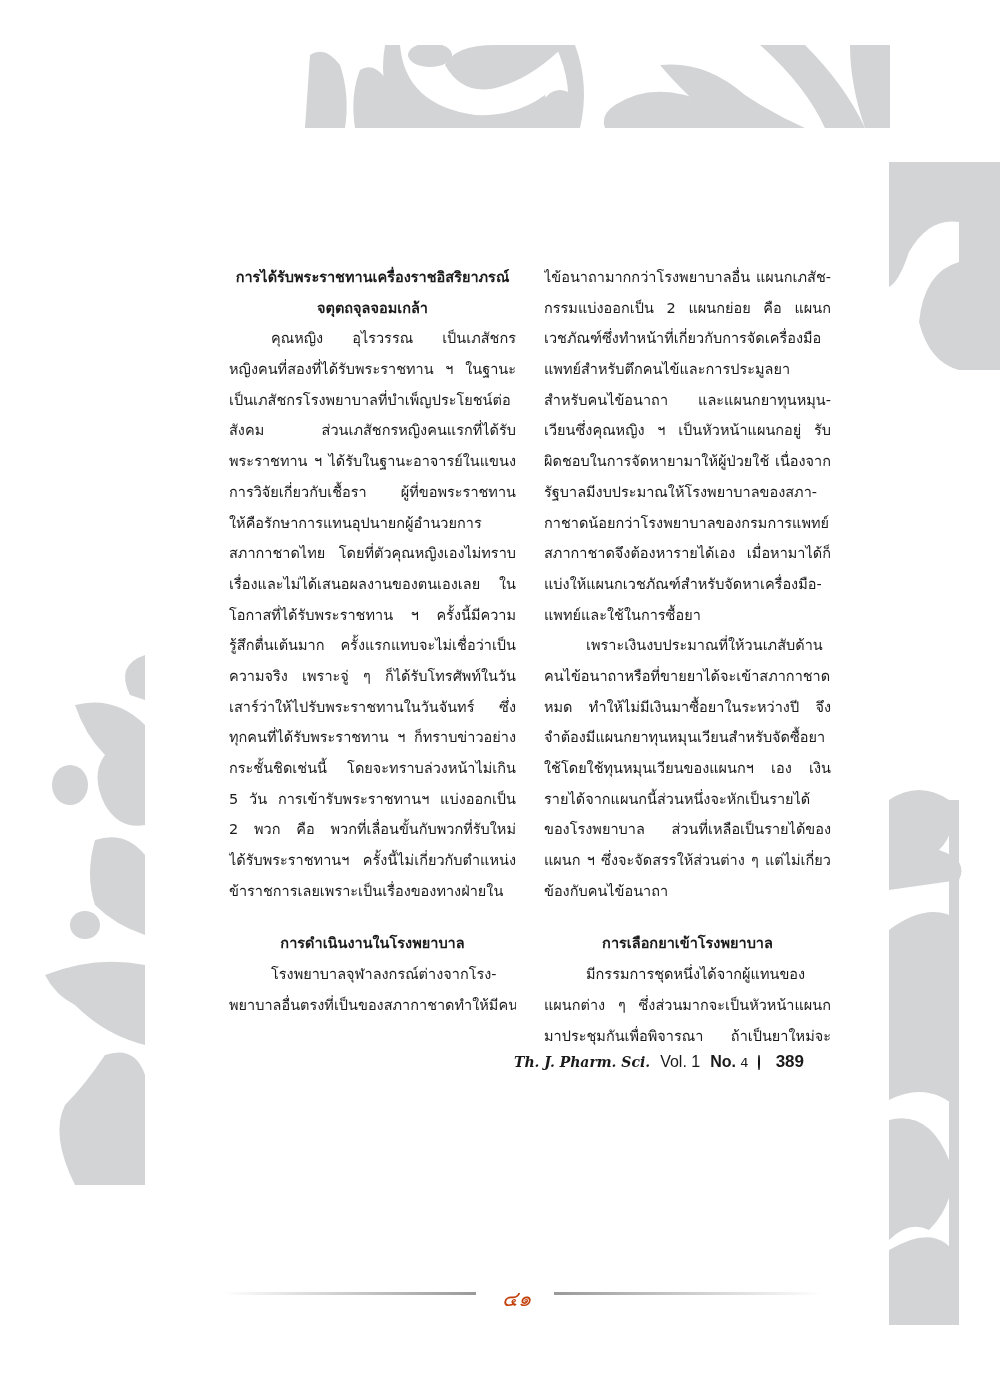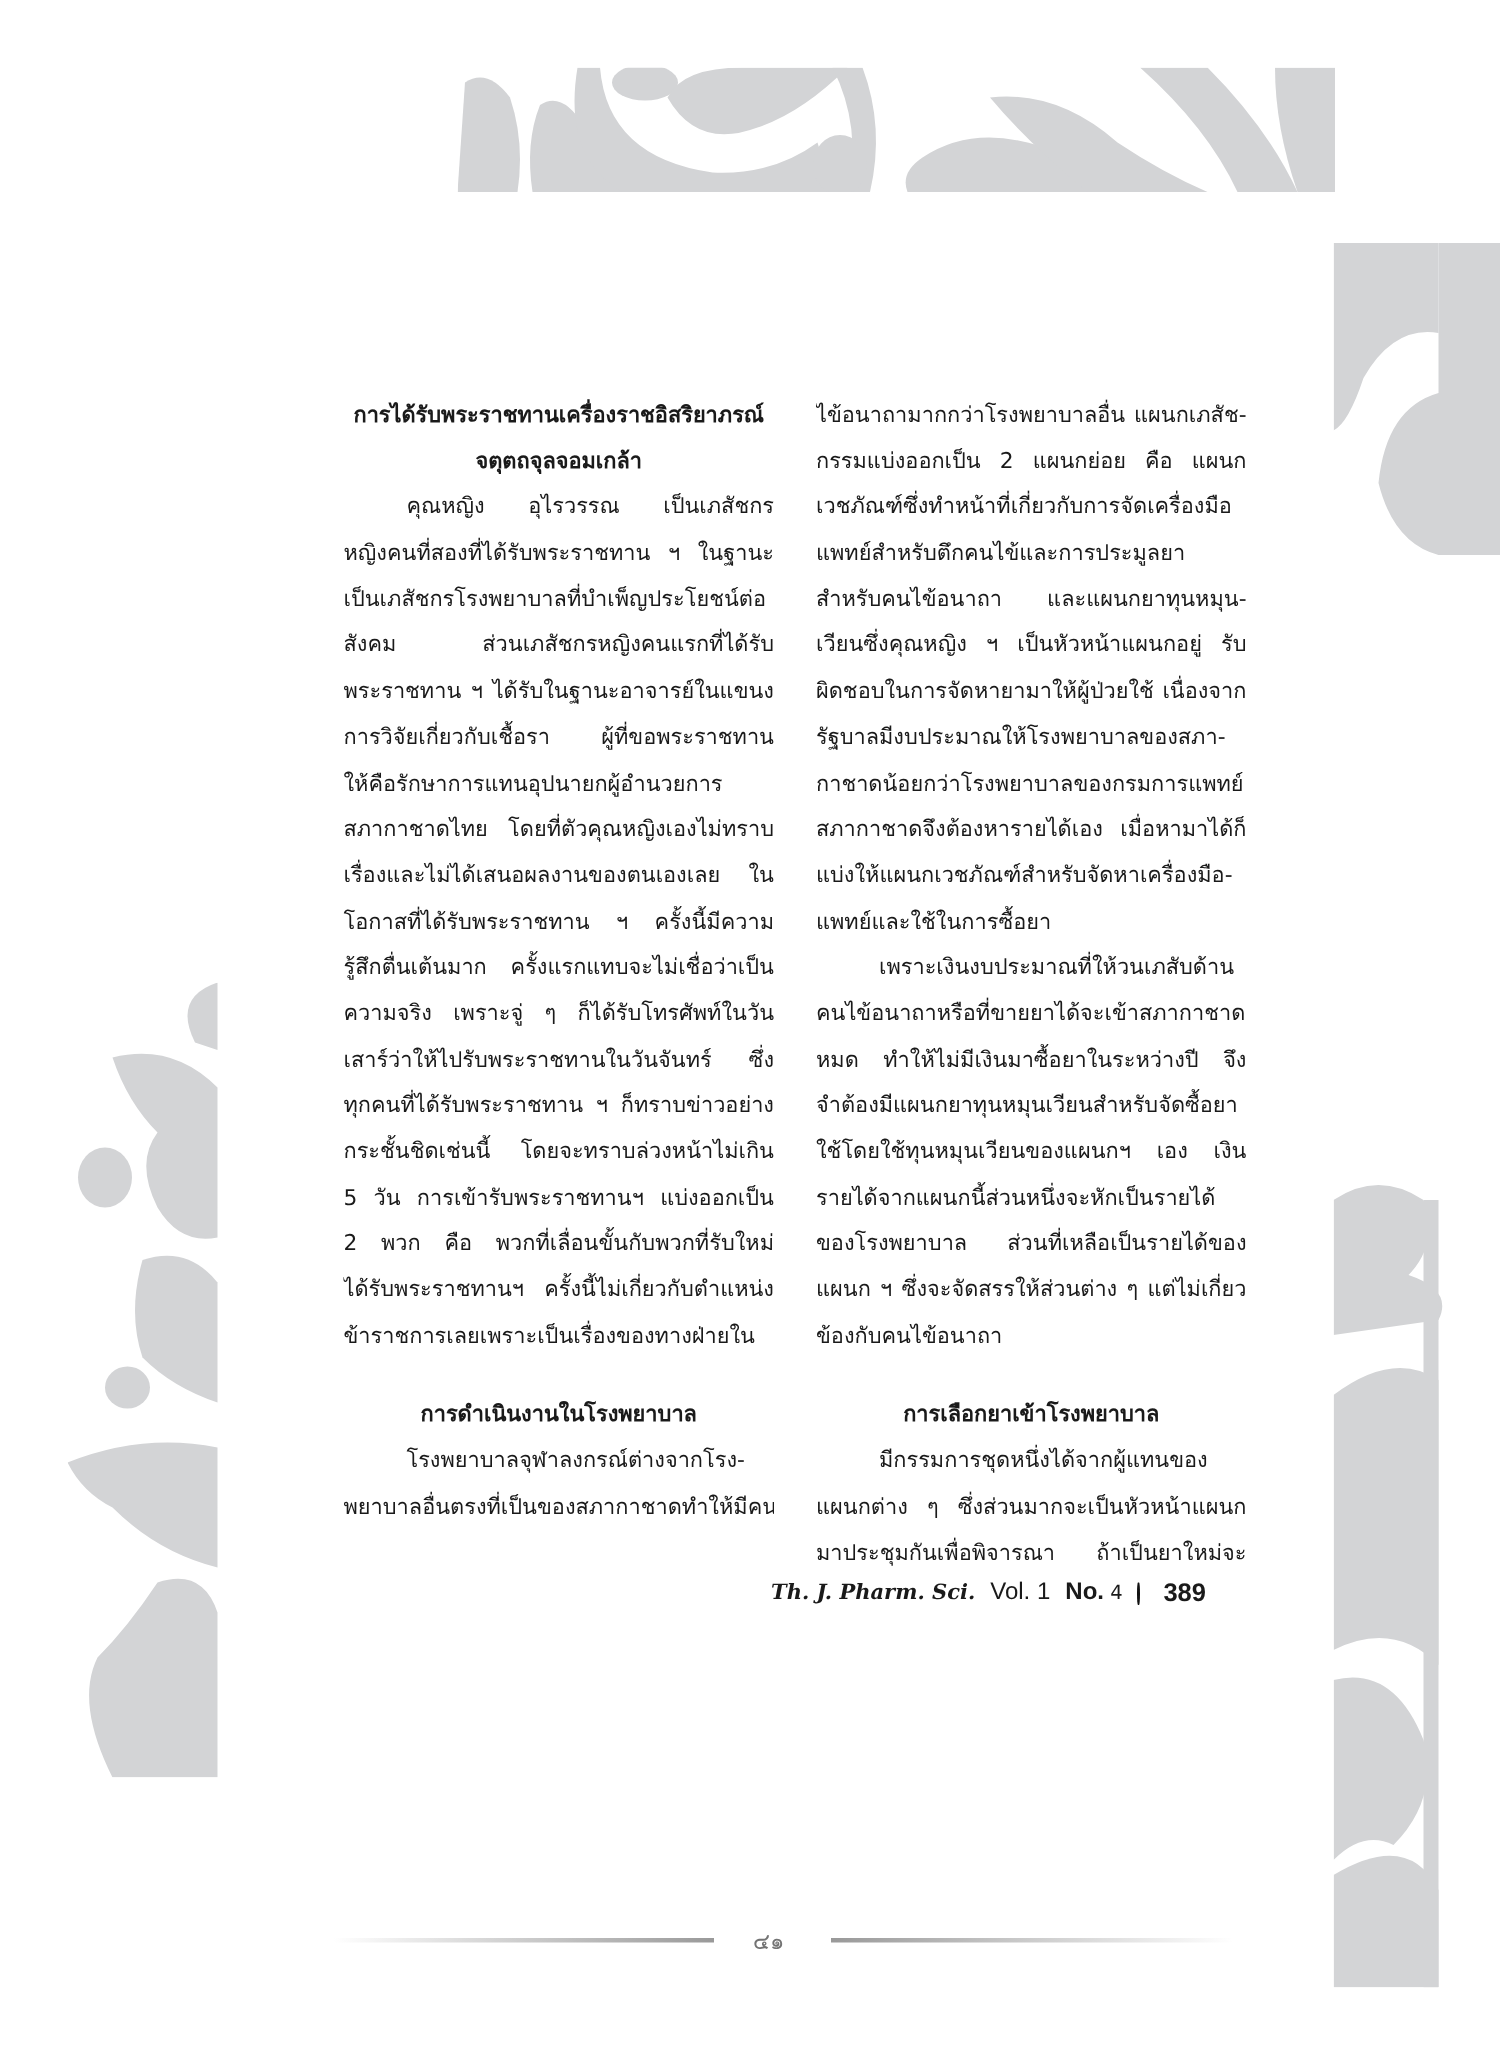--- a/index.html
+++ b/index.html
@@ -35,21 +35,21 @@
     #journal-name { font-family: "DejaVu Serif", serif; font-style: italic; font-weight: bold; font-size: 14px; }
     #vol { font-family: "Liberation Sans", sans-serif; font-size: 16px; }
     #no-label { font-family: "Liberation Sans", sans-serif; font-weight: bold; font-size: 16px; }
     #dot { width: 15px; height: 15px; border-radius: 50%; background: #111; display: inline-block; }
     #page-num-journal { font-family: "Liberation Sans", sans-serif; font-weight: bold; font-size: 17px; margin-left: 6px; }
 
     #page-footer { position: absolute; left: 222px; top: 1282px; width: 600px; height: 30px; }
     .rule { position: absolute; top: 10px; height: 3px; }
     #rule-left { left: 0; width: 254px; background: linear-gradient(to right, rgba(150,150,150,0), #999); }
     #rule-right { left: 332px; width: 268px; background: linear-gradient(to left, rgba(150,150,150,0), #999); }
-    #thai-page-num { position: absolute; left: 280px; top: 0px; font-size: 15px; color: #737373; }
+    #thai-page-num { position: absolute; left: 280px; top: 0px; font-size: 21px; color: #c2410c; font-style: italic; }
   </style>
 </head>
 <body>
 
 <div class="deco" id="deco-top">
   <svg viewBox="0 0 585 83" preserveAspectRatio="none">
     <g fill="#d3d4d6">
       <path d="M5 10 Q20 0 35 20 Q45 50 40 83 L0 83 Z"></path>
       <path d="M55 25 Q70 15 85 40 Q95 70 120 83 L50 83 Q45 50 55 25Z"></path>
       <path d="M95 0 Q100 60 170 70 Q210 72 240 50 L250 83 L110 83 Q70 60 80 0 Z"></path>

